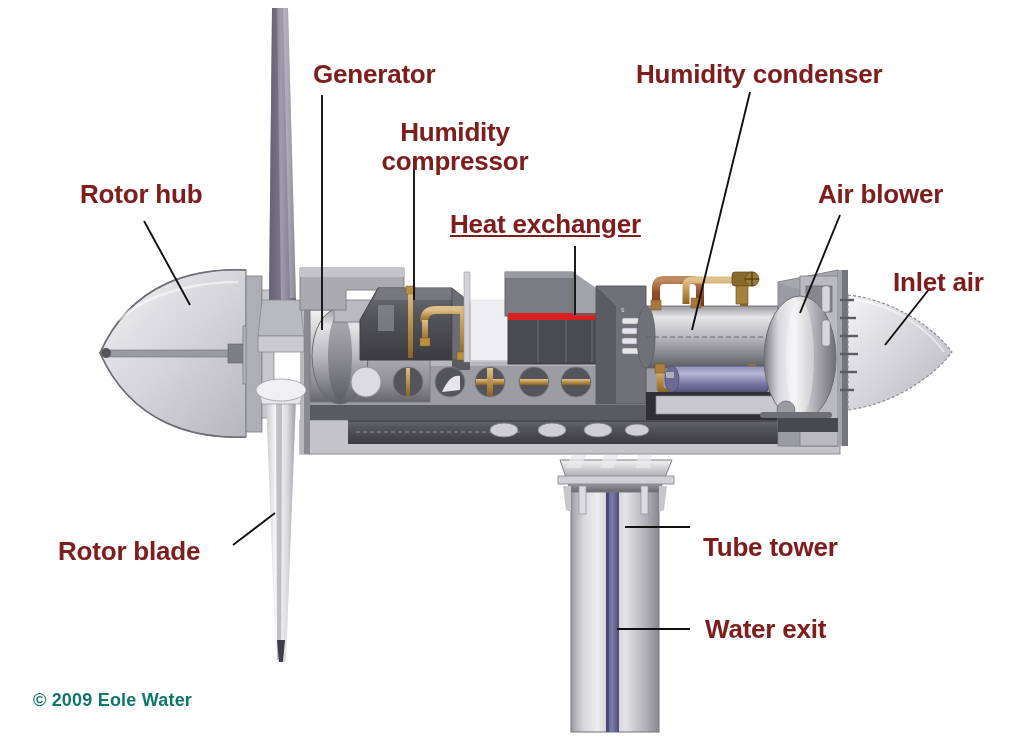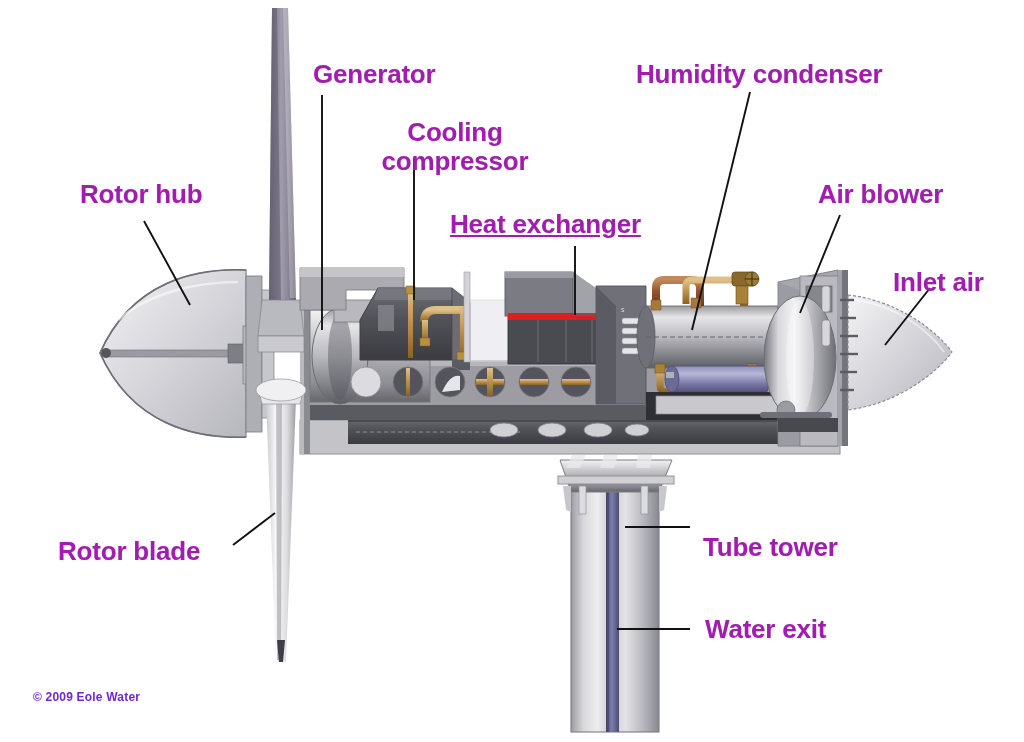--- a/index.html
+++ b/index.html
@@ -5,33 +5,33 @@
 <style>
   html,body{margin:0;padding:0;background:#ffffff;}
   body{
     width:1024px;height:742px;overflow:hidden;position:relative;
     font-family:"Liberation Sans","DejaVu Sans",sans-serif;
   }
   #stage{position:absolute;left:0;top:0;width:1024px;height:742px;}
   #stage svg{display:block;}
   .callout-label{
     position:absolute;
-    color:#a21caf;
+    color:#7f1d1d;
     font-weight:bold;
     font-size:26px;
     line-height:29px;
     letter-spacing:-0.2px;
     white-space:nowrap;
     font-family:"Liberation Sans","DejaVu Sans",sans-serif;
     text-shadow:0 0 1px rgba(141,141,180,.25);
   }
   .callout-label.two-line{white-space:normal;text-align:center;}
   #copyright{
     position:absolute;left:33px;top:690px;
-    color:#6d28d9;font-size:12px;font-weight:bold;
+    color:#0f766e;font-size:18px;font-weight:bold;
     font-family:"Liberation Sans","DejaVu Sans",sans-serif;
     letter-spacing:.2px;white-space:nowrap;
   }
 </style>
 </head>
 <body>
 
 <div id="stage">
 <svg width="1024" height="742" viewBox="0 0 1024 742" xmlns="http://www.w3.org/2000/svg">
   <defs>
@@ -385,21 +385,21 @@
     <line x1="930" y1="288" x2="885" y2="345"></line>
     <line x1="690" y1="527" x2="625" y2="527"></line>
     <line x1="690" y1="629" x2="617" y2="629"></line>
     <line x1="233" y1="545" x2="275" y2="513"></line>
   </g>
 </svg>
 </div>
 
 <div class="callout-label" style="left:80px;top:180px;">Rotor hub</div>
 <div class="callout-label" style="left:313px;top:60px;">Generator</div>
-<div class="callout-label two-line" style="left:360px;top:118px;width:190px;"><span>Cooling</span><br><span>compressor</span></div>
+<div class="callout-label two-line" style="left:360px;top:118px;width:190px;"><span>Humidity</span><br><span>compressor</span></div>
 <div class="callout-label" style="left:450px;top:210px;text-decoration:underline;">Heat exchanger</div>
 <div class="callout-label" style="left:636px;top:60px;">Humidity condenser</div>
 <div class="callout-label" style="left:818px;top:180px;">Air blower</div>
 <div class="callout-label" style="left:893px;top:268px;">Inlet air</div>
 <div class="callout-label" style="left:703px;top:513px;margin-top:20px;">Tube tower</div>
 <div class="callout-label" style="left:705px;top:615px;">Water exit</div>
 <div class="callout-label" style="left:58px;top:537px;text-align:right;">Rotor blade</div>
 
 <div id="copyright">© 2009 Eole Water</div>
 

